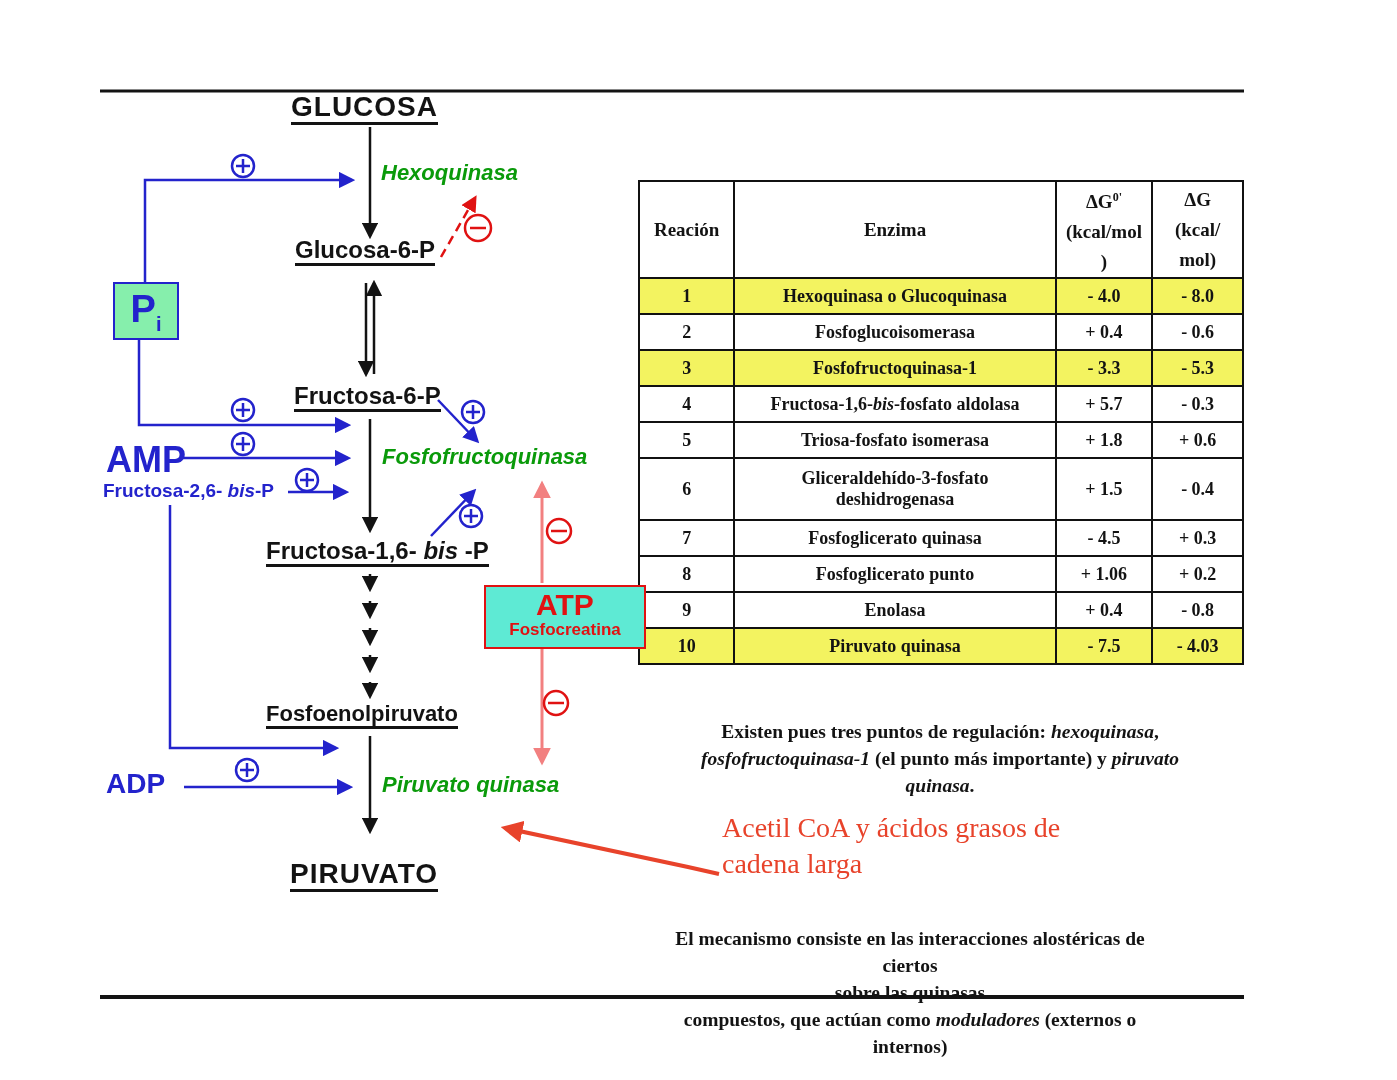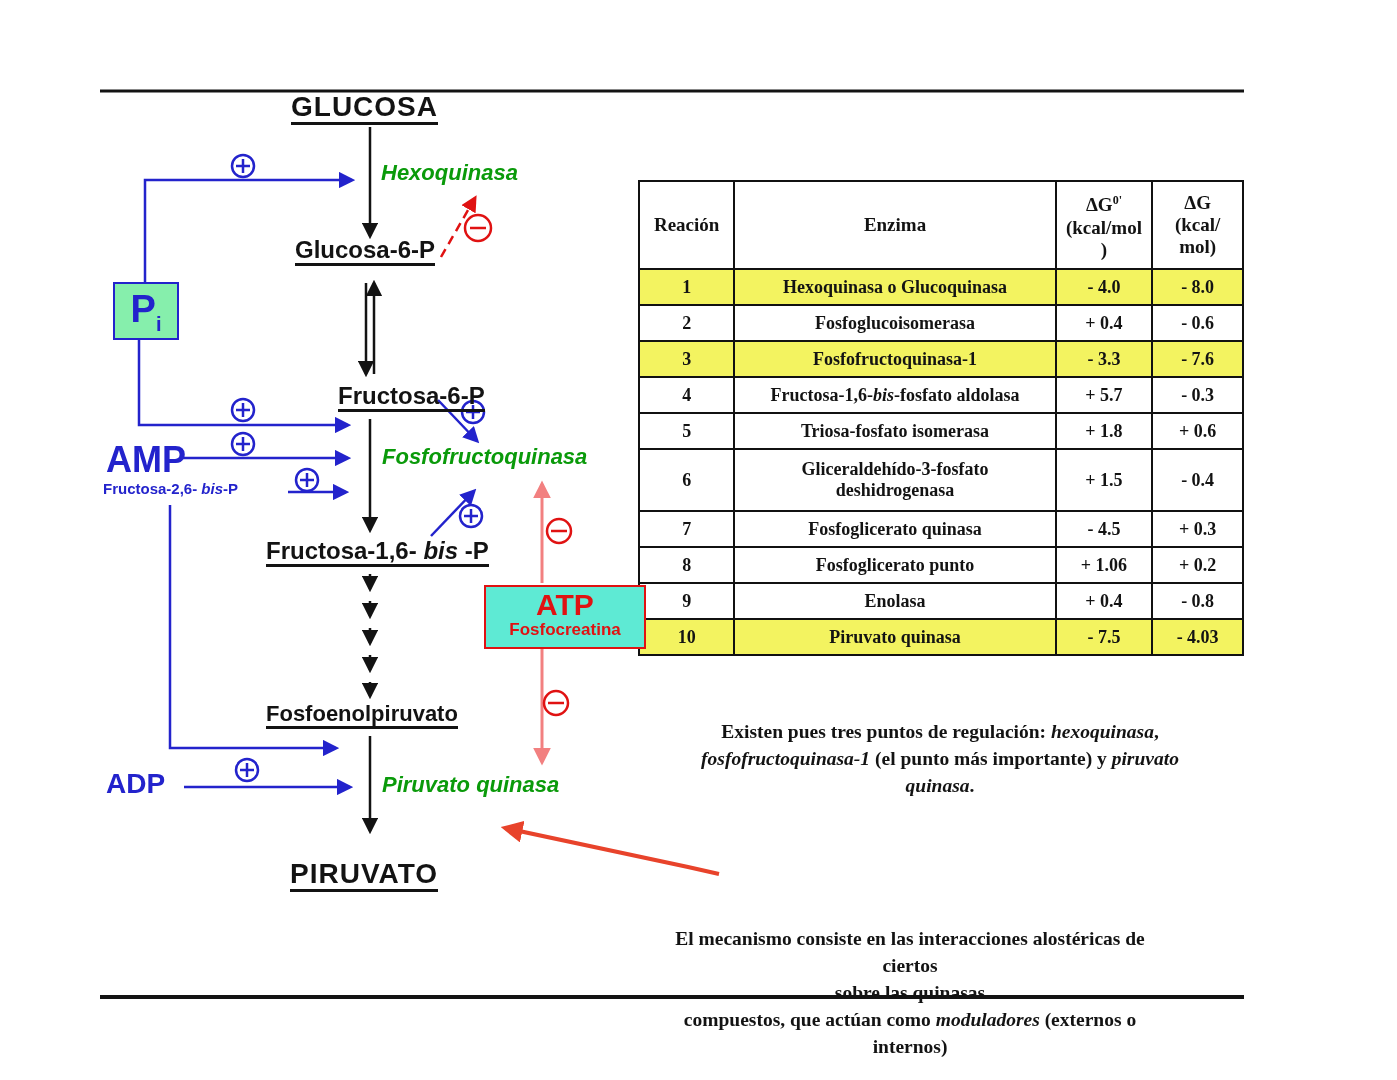--- a/index.html
+++ b/index.html
@@ -17,21 +17,21 @@
   .pibox .p{font-size:38px;font-weight:bold;color:var(--blue);line-height:50px;}
   .pibox sub{font-size:20px;}
   .atpbox{position:absolute;left:484px;top:585px;width:158px;height:60px;z-index:4;
           border:2.5px solid var(--red);background:#5eead4;text-align:center;}
   .atpbox .t1{font-size:30px;font-weight:bold;color:var(--red);line-height:32px;margin-top:2px;}
   .atpbox .t2{font-size:17px;font-weight:bold;color:var(--red);line-height:18px;}
   
   table.dg{position:absolute;left:638px;top:180px;z-index:1;border-collapse:collapse;table-layout:fixed;
            font-family:"Liberation Serif",serif;font-weight:bold;color:var(--ink);}
   table.dg td{border:2.5px solid #111;text-align:center;vertical-align:middle;padding:0 2px;}
-  table.dg .hdr td{height:86px;font-size:19px;line-height:22px;}
+  table.dg .hdr td{height:86px;font-size:19px;line-height:30px;}
   table.dg .r td{height:34px;font-size:18px;}
   table.dg .rtall td{height:60px;font-size:18px;line-height:21px;}
   table.dg .hl td{background:var(--highlight);}
   table.dg sup{font-size:12px;}
   
   .serifnote{position:absolute;font-family:"Liberation Serif",serif;font-weight:bold;color:var(--ink);
              font-size:19.5px;line-height:27px;text-align:center;z-index:3;}
   .acetil{position:absolute;font-family:"Liberation Serif",serif;color:var(--orangered);
           font-size:28px;line-height:36px;z-index:3;}
   i.seg{font-style:italic;}
@@ -146,29 +146,29 @@
           <line x1="548" y1="703" x2="564" y2="703"></line>
         </g>
     </g>
 
     <polyline points="719,874 688,867 505,828" fill="none" style="stroke:var(--orangered)" stroke-width="4" marker-end="url(#aor)"></polyline>
   </svg>
 
   <div class="lbl zlabels node und" style="left:291px;top:92px;font-size:28px;letter-spacing:1px;">GLUCOSA</div>
   <div class="lbl zlabels enzyme" style="left:381px;top:161px;">Hexoquinasa</div>
   <div class="lbl zlabels node und" style="left:295px;top:237px;font-size:24px;">Glucosa-6-P</div>
-  <div class="lbl zlabels node und" style="left:294px;top:383px;font-size:24px;margin-left:44px;">Fructosa-6-P</div>
+  <div class="lbl zlabels node und" style="left:294px;top:383px;font-size:24px;">Fructosa-6-P</div>
   <div class="lbl zlabels enzyme" style="left:382px;top:445px;">Fosfofructoquinasa</div>
   <div class="lbl zlabels node und" style="left:266px;top:538px;font-size:24px;"><span>Fructosa-1,6- </span><i class="seg">bis</i><span> -P</span></div>
   <div class="lbl zlabels node und" style="left:266px;top:702px;font-size:22px;">Fosfoenolpiruvato</div>
   <div class="lbl zlabels enzyme" style="left:382px;top:773px;">Piruvato quinasa</div>
   <div class="lbl zlabels node und" style="left:290px;top:859px;font-size:28px;letter-spacing:1px;">PIRUVATO</div>
 
   <div class="lbl zlabels eff" style="left:106px;top:441px;font-size:36px;">AMP</div>
-  <div class="lbl zlabels eff" style="left:103px;top:481px;font-size:15px;"><span>Fructosa-2,6- </span><i class="seg">bis</i><span>-P</span></div>
+  <div class="lbl zlabels eff" style="left:103px;top:481px;font-size:19px;"><span>Fructosa-2,6- </span><i class="seg">bis</i><span>-P</span></div>
   <div class="lbl zlabels eff" style="left:106px;top:769px;font-size:28px;">ADP</div>
 
   <div class="pibox">
     <span class="p"><span>P</span><sub>i</sub></span>
   </div>
 
   <div class="atpbox">
     <div class="t1">ATP</div>
     <div class="t2">Fosfocreatina</div>
   </div>
@@ -196,21 +196,21 @@
     <tr class="r">
           <td>2</td>
           <td><span>Fosfoglucoisomerasa</span><i class="seg"></i><span></span></td>
           <td>+ 0.4</td>
           <td>- 0.6</td>
         </tr>
     <tr class="r hl">
           <td>3</td>
           <td><span>Fosfofructoquinasa-1</span><i class="seg"></i><span></span></td>
           <td>- 3.3</td>
-          <td>- 7.6</td>
+          <td>- 5.3</td>
         </tr>
     <tr class="r">
           <td>4</td>
           <td><span>Fructosa-1,6-</span><i class="seg">bis</i><span>-fosfato aldolasa</span></td>
           <td>+ 5.7</td>
           <td>- 0.3</td>
         </tr>
     <tr class="r">
           <td>5</td>
           <td><span>Triosa-fosfato isomerasa</span><i class="seg"></i><span></span></td>
@@ -249,20 +249,24 @@
         </tr>
   </tbody>
     </table>
 
   <div class="serifnote" style="left:700px;top:718px;width:480px;">
     <div><span>Existen pues tres puntos de regulación: </span><i class="seg">hexoquinasa</i><span>,</span></div>
     <div><i class="seg">fosfofructoquinasa-1</i><span> (el punto más importante) y </span><i class="seg">piruvato</i></div>
     <div><i class="seg">quinasa</i><span>.</span></div>
   </div>
 
+  <div class="acetil" style="left:722px;top:810px;">
+    <div>Acetil CoA y ácidos grasos de</div>
+    <div>cadena larga</div>
+  </div>
 
   <div class="serifnote" style="left:660px;top:925px;width:500px;">
     <div>El mecanismo consiste en las interacciones alostéricas de ciertos</div>
     <div>sobre las quinasas</div>
     <div><span>compuestos, que actúan como </span><i class="seg">moduladores</i><span> (externos o internos)</span></div>
   </div>
 
 </div>
 
 </body></html>

